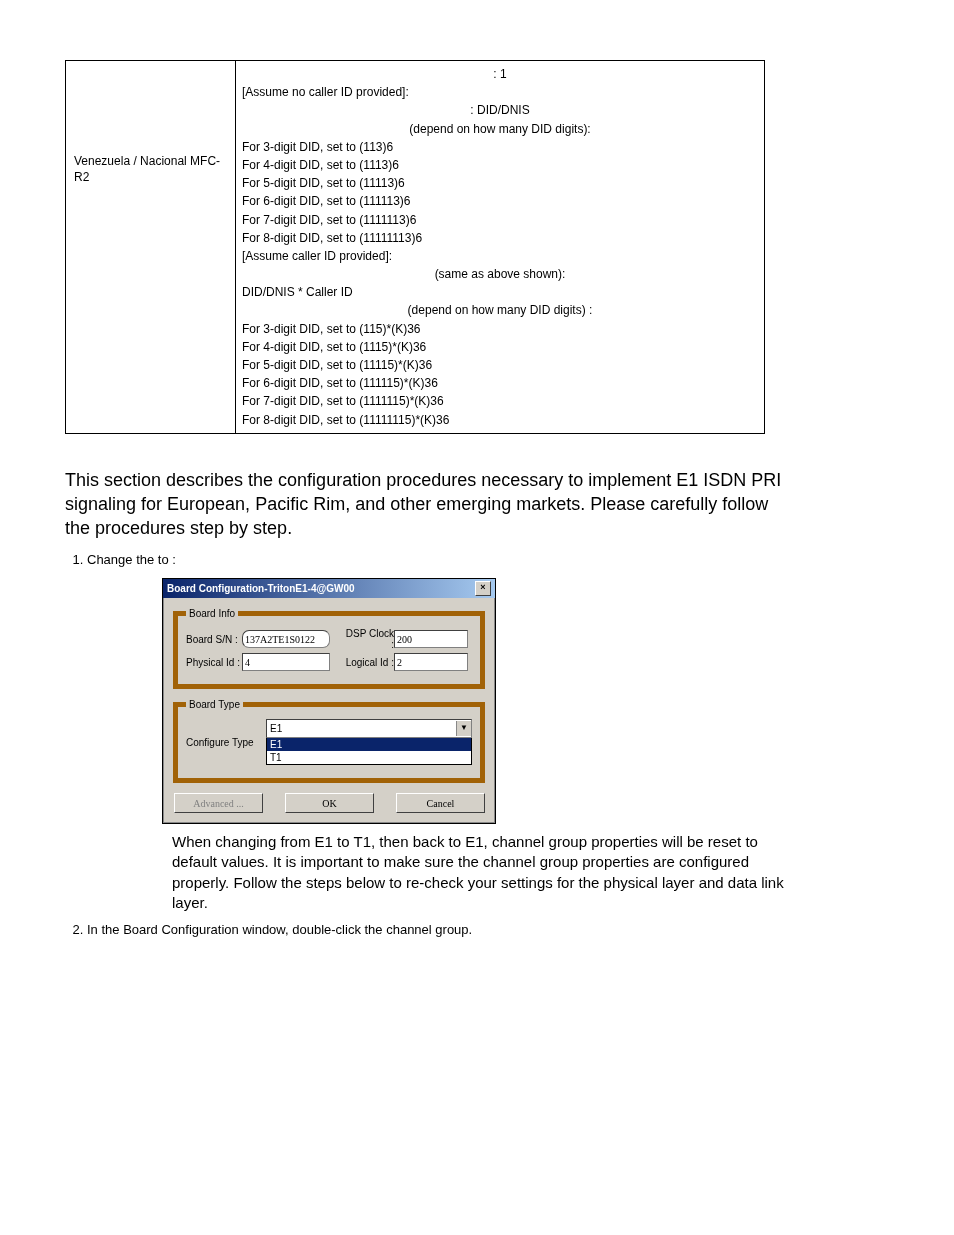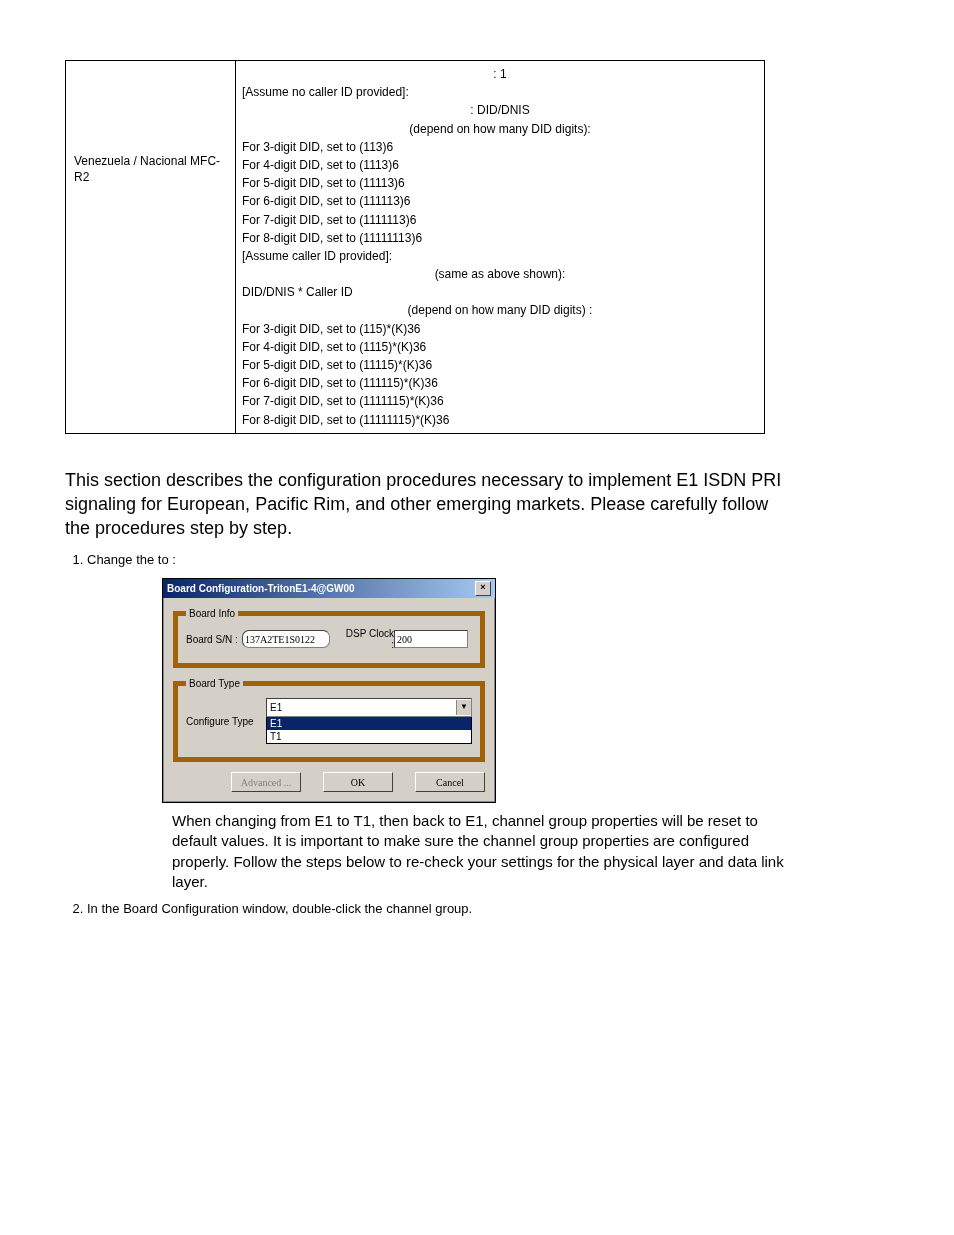--- a/index.html
+++ b/index.html
@@ -27,21 +27,21 @@
   .w32 .lbl{width:56px;}
   .w32 .lbl2{width:52px;margin-left:12px;text-align:right;}
   .w32 input.txt{font:10px Tahoma;background:#fff;border:1px solid #808080;border-top-color:#404040;border-left-color:#404040;padding:1px 2px;height:14px;box-sizing:content-box;}
   .w32 .sel{border:1px solid #808080;border-top-color:#404040;border-left-color:#404040;background:#fff;height:17px;display:flex;align-items:center;}
   .w32 .sel .selval{flex:1;padding:1px 3px;}
   .w32 .sel .arrow{width:14px;height:15px;background:#d4d0c8;border-left:1px solid #888;text-align:center;line-height:13px;font-size:8px;}
   .w32 .listbox{border:1px solid #000;border-top:none;background:#fff;}
   .w32 .opt{padding:0 3px;line-height:13px;}
   .w32 .opt.sel1{background:#0a246a;color:#fff;}
   .w32 .btnrow{display:flex;justify-content:flex-end;gap:22px;margin-top:4px;}
-  .w32 button{font:10px Tahoma;background:#d4d0c8;border:1px solid #fff;border-right-color:#404040;border-bottom-color:#404040;width:70px;height:20px;}
+  .w32 button{font:10px Tahoma;background:#d4d0c8;border:1px solid #fff;border-right-color:#404040;border-bottom-color:#404040;width:89px;height:20px;}
   .w32 button[disabled]{color:#808080;}
   .note{font-size:15px;margin:8px 0 8px 85px;}
 </style>
 </head>
 <body>
 <div class="page">
     <div class="content">
 
 <table class="t">
   <tbody>
@@ -89,20 +89,26 @@
           </div>
           <div class="inner">
             <fieldset>
               <legend>Board Info</legend>
               <div class="row">
                 <span class="lbl">Board S/N :</span>
                 <input class="txt" style="width: 82px; border-radius: 7px;" readonly="" value="137A2TE1S0122">
                 <span class="lbl2">DSP Clock :</span>
                 <input class="txt" style="width: 68px;" readonly="" value="200">
               </div>
+              <div class="row">
+                <span class="lbl">Physical Id :</span>
+                <input class="txt" style="width: 82px;" readonly="" value="4">
+                <span class="lbl2">Logical Id :</span>
+                <input class="txt" style="width: 68px;" readonly="" value="2">
+              </div>
             </fieldset>
             <fieldset>
               <legend>Board Type</legend>
               <div class="row">
                 <span class="lbl" style="width:80px">Configure Type</span>
                 <div style="flex:1">
                   <div class="sel">
                     <div class="selval">E1</div>
                     <div class="arrow">▼</div>
                   </div>

